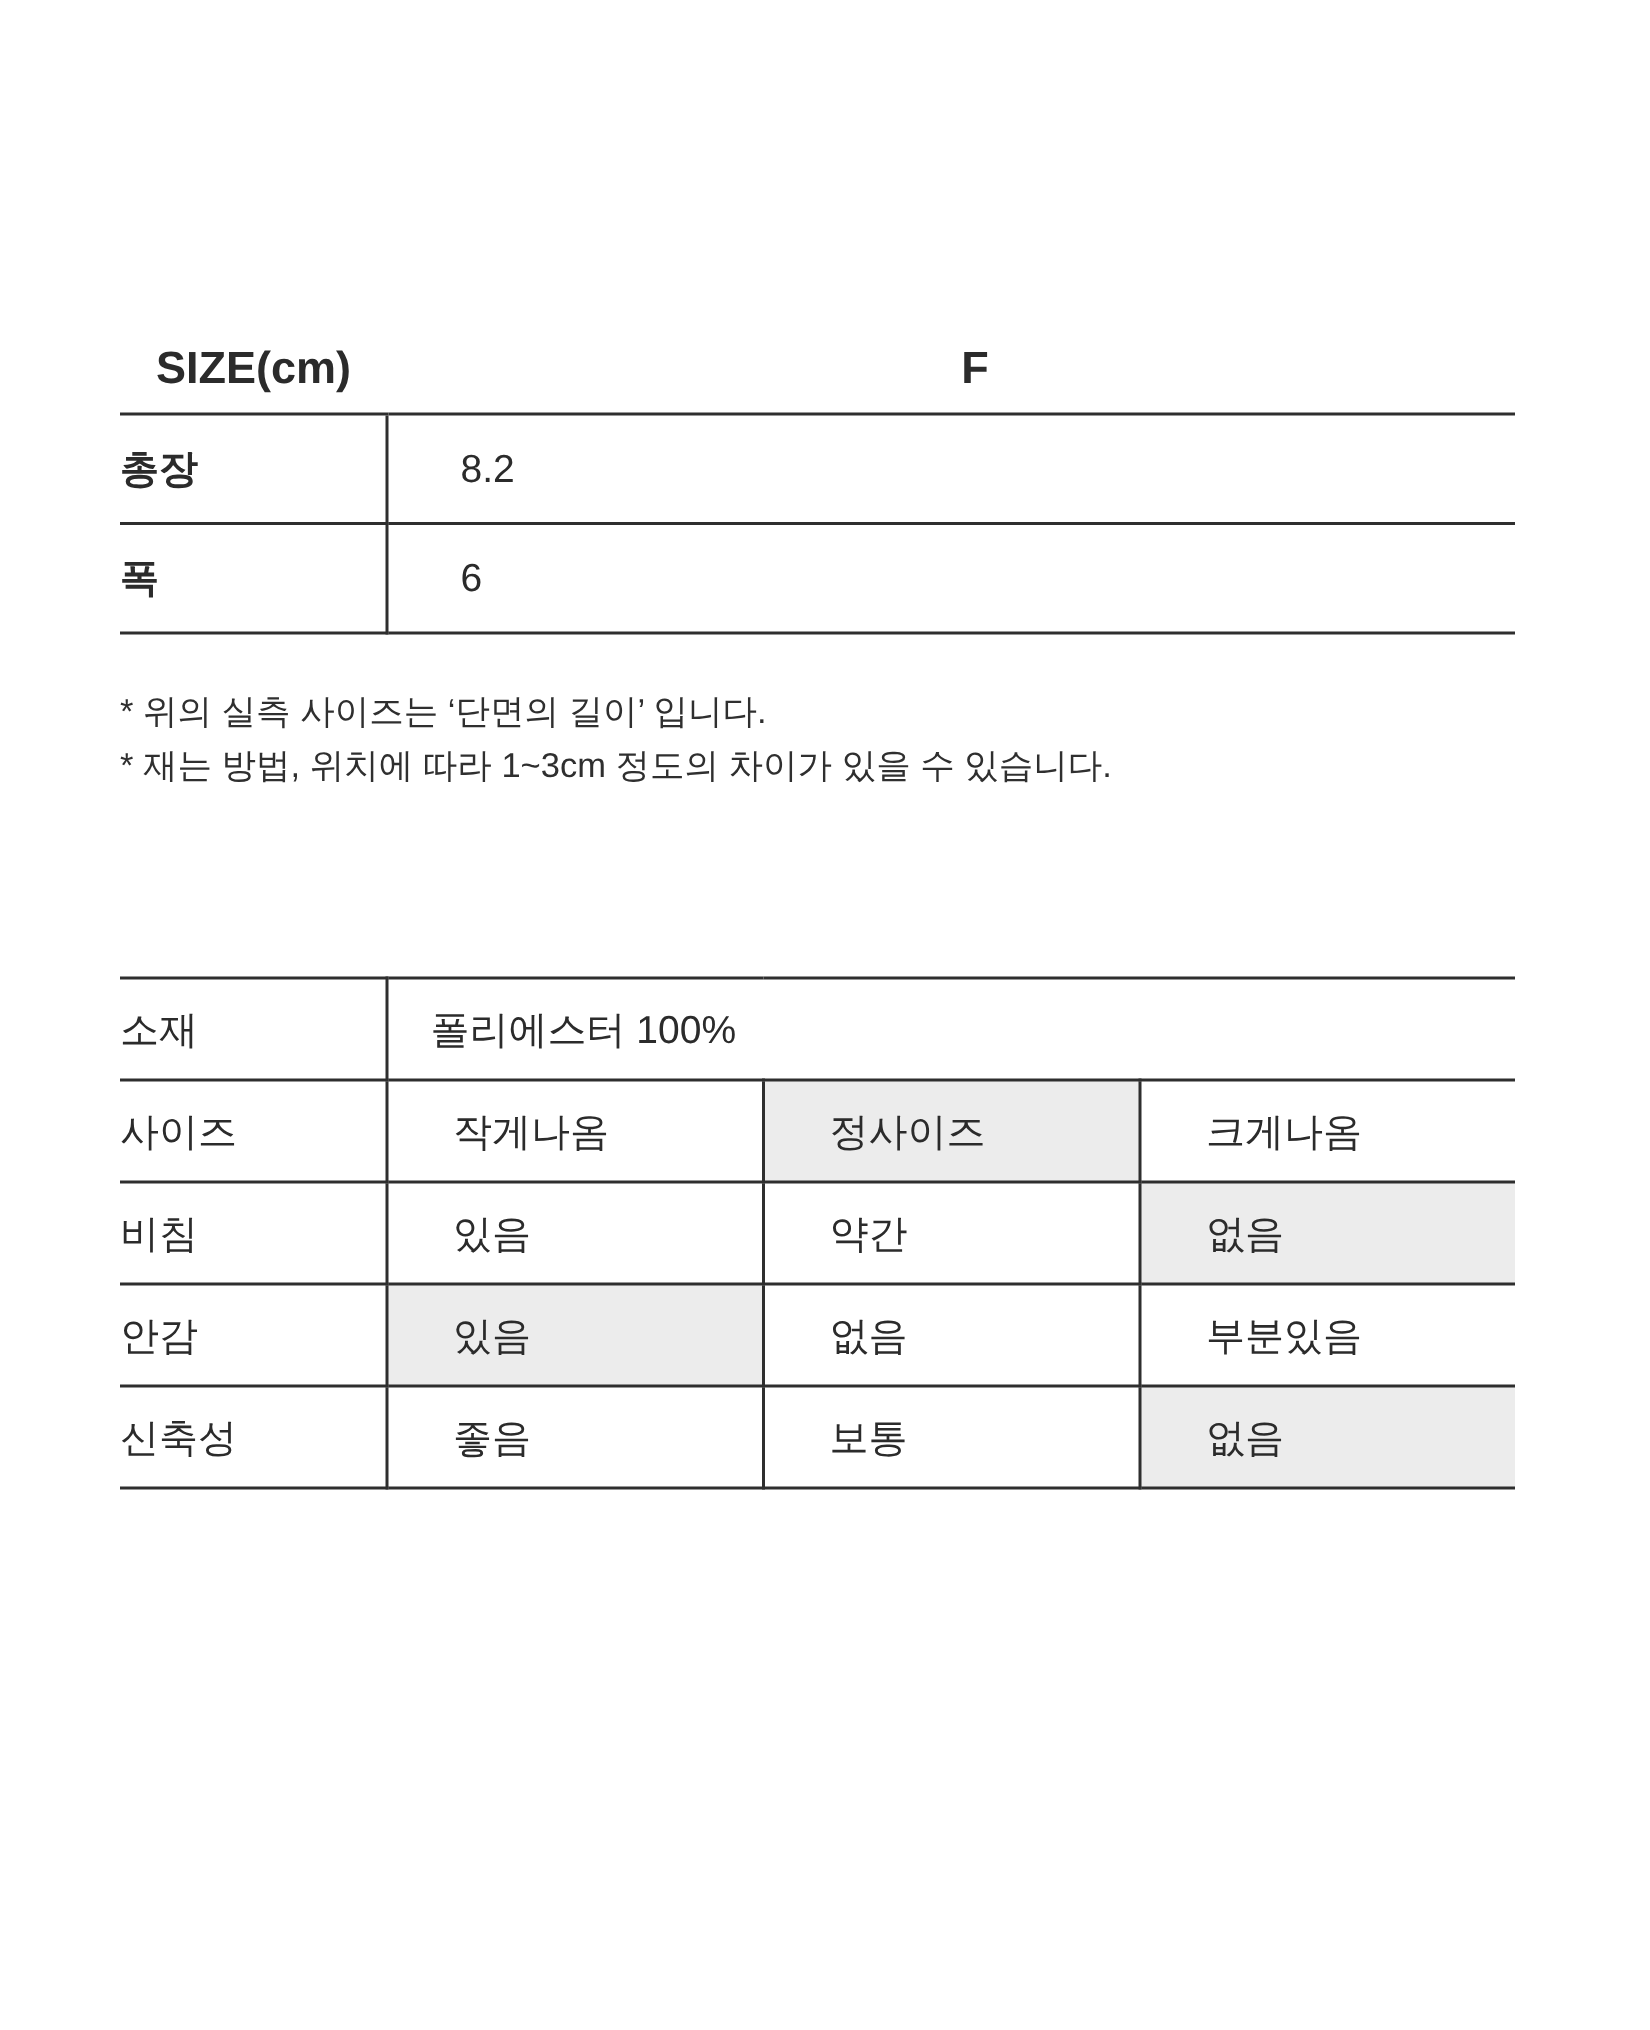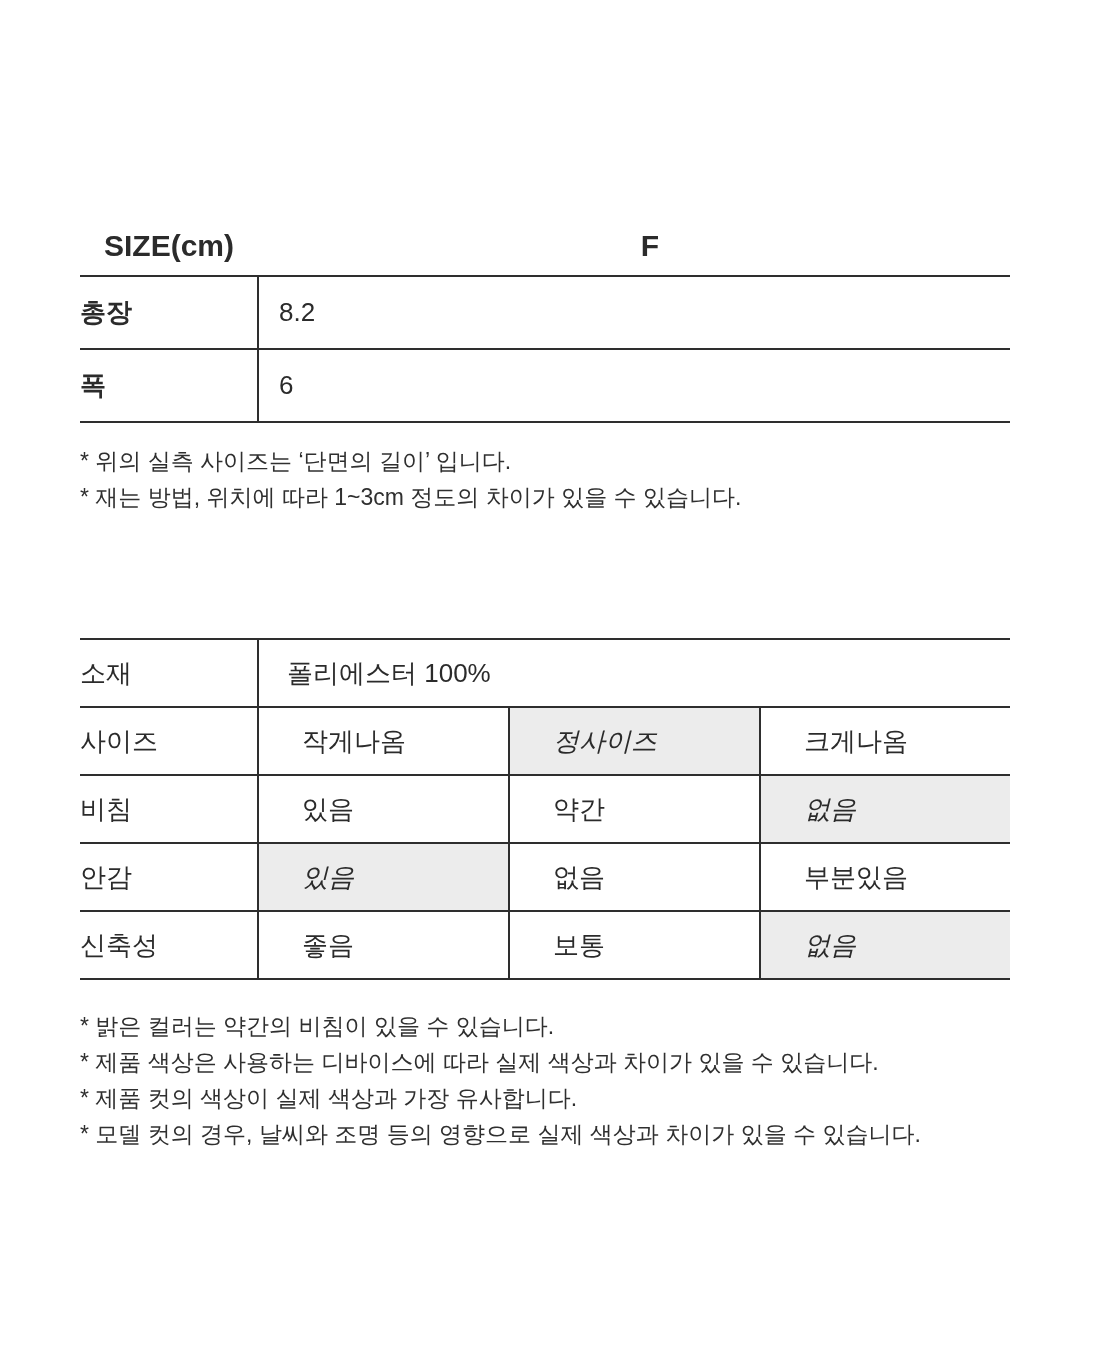--- a/index.html
+++ b/index.html
@@ -33,42 +33,42 @@
     height:59px;vertical-align:middle;padding:0;
     border-bottom:2px solid var(--border);
   }
   .size-table th.value-col{padding-left:32px;}
   .size-table td{
     font-size:26px;font-weight:400;
     height:71px;vertical-align:middle;padding:0;
     border-bottom:2px solid var(--border);
   }
   .size-table td.label-col{border-right:2px solid var(--border);font-weight:bold;}
-  .size-table td.value-col{padding-left:20px;}
+  .size-table td.value-col{padding-left:48px;}
   
   .notes{font-size:23px;line-height:36px;color:#2f2f2f;}
   .notes p{margin:0;}
-  .size-notes{margin-top:20px;}
+  .size-notes{margin-top:33px;}
   .fabric-notes{margin-top:28px;}
   
   .fabric-table{margin-top:123px;}
   .fabric-table td{
     font-size:26px;font-weight:400;
     height:66px;vertical-align:middle;padding:0;
     border-bottom:2px solid var(--border);
   }
   .fabric-table tr:first-child td{border-top:2px solid var(--border);}
   .fabric-table td.label-col{border-right:2px solid var(--border);}
   .fabric-table td.value-cell{
     padding-left:43px;
     border-right:2px solid var(--border);
   }
   .fabric-table td.value-cell:last-child{border-right:none;}
   .fabric-table td.material-value{padding-left:28px;}
-  .fabric-table td.selected{background:var(--highlight);font-style:italic;}
+  .fabric-table td.selected{background:var(--highlight);}
 </style>
 </head>
 <body>
 
 <div class="page">
 
 
   <table class="size-table">
     <colgroup>
         <col style="width:178px">
@@ -135,20 +135,14 @@
 
   <tr>
     <td class="label-col">신축성</td>
   <td class="value-cell">좋음</td>
           <td class="value-cell">보통</td>
           <td class="value-cell selected">없음</td>
         </tr>
 </tbody>
   </table>
 
-  <div class="notes fabric-notes" id="fabric-notes">
-      <p>* 밝은 컬러는 약간의 비침이 있을 수 있습니다.</p>
-      <p>* 제품 색상은 사용하는 디바이스에 따라 실제 색상과 차이가 있을 수 있습니다.</p>
-      <p>* 제품 컷의 색상이 실제 색상과 가장 유사합니다.</p>
-      <p>* 모델 컷의 경우, 날씨와 조명 등의 영향으로 실제 색상과 차이가 있을 수 있습니다.</p>
-    </div>
 
 </div>
 
 </body></html>

